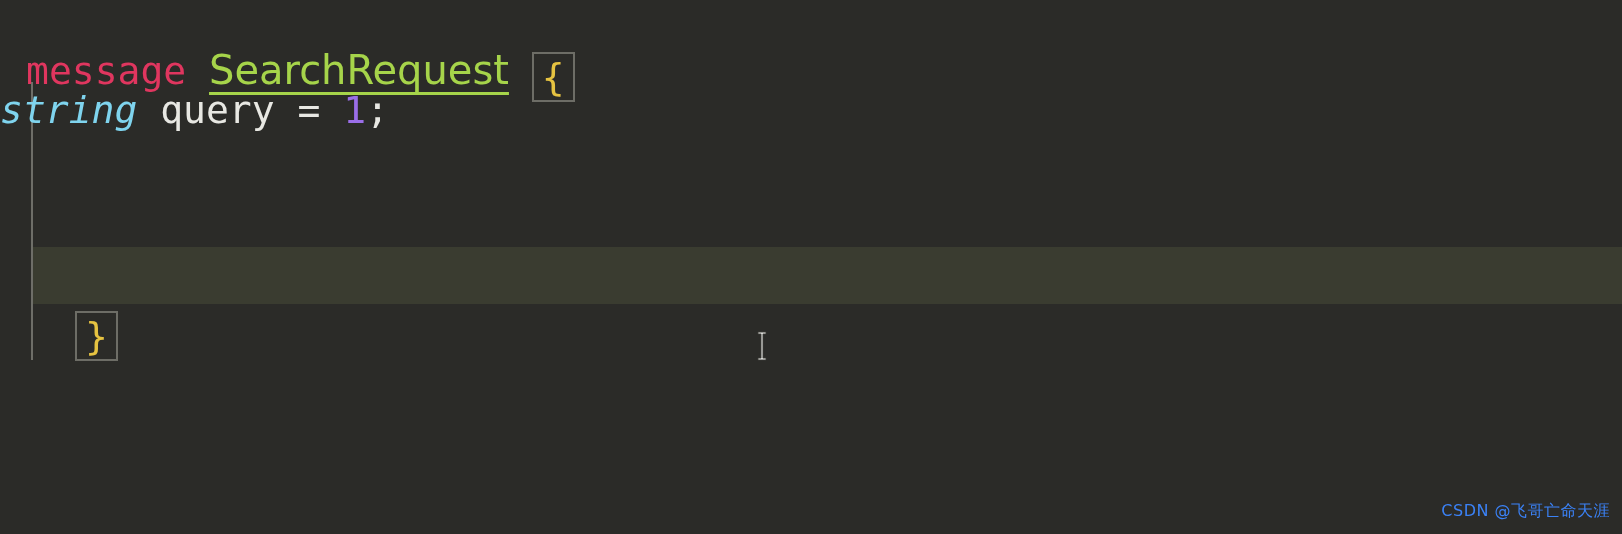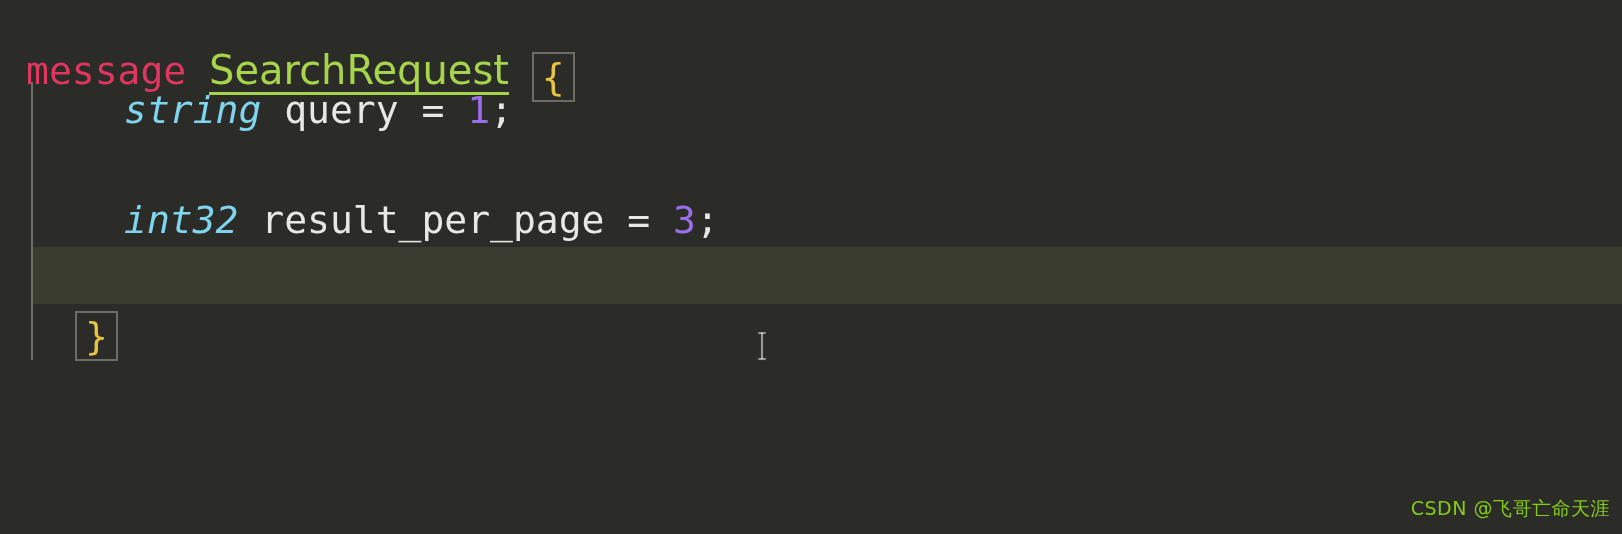--- a/index.html
+++ b/index.html
@@ -49,21 +49,21 @@
     color: #e8e8e3;
   }
   .ln1 { top: 43px; }
   .ln2 { top: 83px; }
   .ln3 { top: 138px; }
   .ln4 { top: 193px; }
   .ln5 { top: 248px; }
   .ln6 { top: 303px; }
 
   .pad-0  { padding-left: 26px; }
-  .pad-ind{ padding-left: 124px; }
+  .pad-ind{ }
   .pad-close { padding-left: 75px; }
 
   
   .tok-keyword  { color: #e0365f; }
   .tok-type     { color: #7fd4ee; font-style: italic; }
   .tok-ident    { color: #e8e8e3; }
   .tok-number   { color: #9a6ee8; }
   .tok-punct    { color: #e8e8e3; }
   .tok-comment  { color: #8c8c7d; }
 
@@ -94,41 +94,40 @@
     top: 331px;
     width: 14px;
     height: 30px;
   }
 
   
   .watermark {
     position: absolute;
     right: 12px;
     bottom: 12px;
-    color: #84cc16;
+    color: #3b82f6;
     font-family: "DejaVu Sans", "Liberation Sans", sans-serif;
-    font-size: 19px;
+    font-size: 16px;
     letter-spacing: 0.5px;
     white-space: nowrap;
   }
 </style>
 </head>
 <body>
 
 <div id="editor">
 
   <div class="line-highlight"></div>
   <div class="indent-guide"></div>
 
   <div class="code-line ln1 pad-0"><span class="tok-keyword">message</span><span> </span><span class="tok-classname">SearchRequest</span><span> </span><span class="brace-box">{</span></div>
 
   <div class="code-line ln2 pad-ind"><span class="tok-type">string</span><span> </span><span class="tok-ident">query</span><span class="tok-punct"> = </span><span class="tok-number">1</span><span class="tok-punct">;</span></div>
 
 
-  <div class="code-line ln4 pad-ind"><span class="tok-type">int32</span><span> </span><span class="tok-ident">result_per_page</span><span class="tok-punct"> = </span><span class="tok-number">3</span><span class="tok-punct">;</span></div>
 
 
   <div class="code-line ln6 pad-close"><span class="brace-box">}</span></div>
 
   <svg class="ibeam" viewBox="0 0 14 30">
     <path d="M3 1 h8 v2 h-3 v24 h3 v2 h-8 v-2 h3 v-24 h-3 z" fill="#d8d8d4" stroke="#3a3a36" stroke-width="0.8"></path>
   </svg>
 
   <div class="watermark">CSDN @飞哥亡命天涯</div>
 

